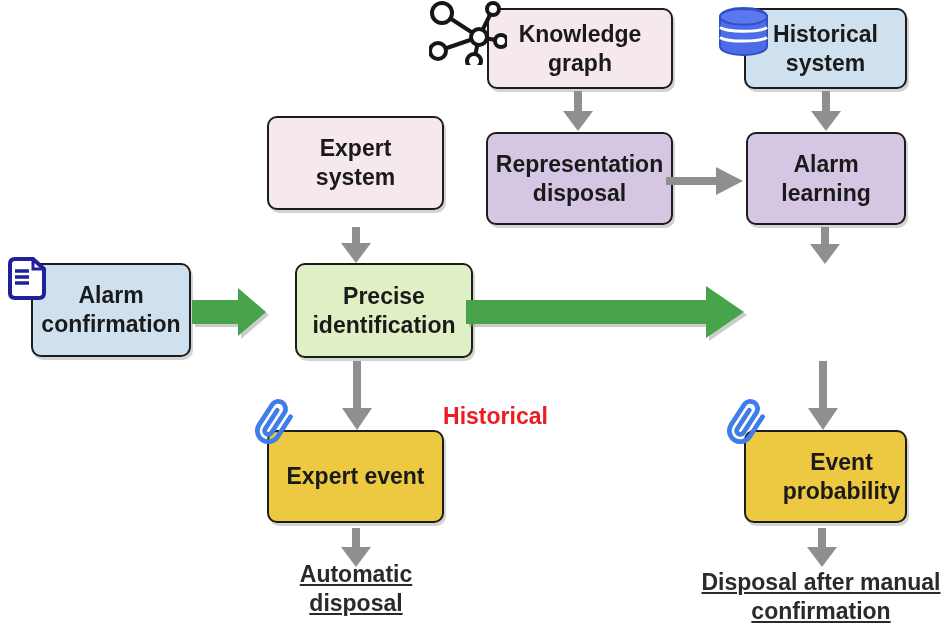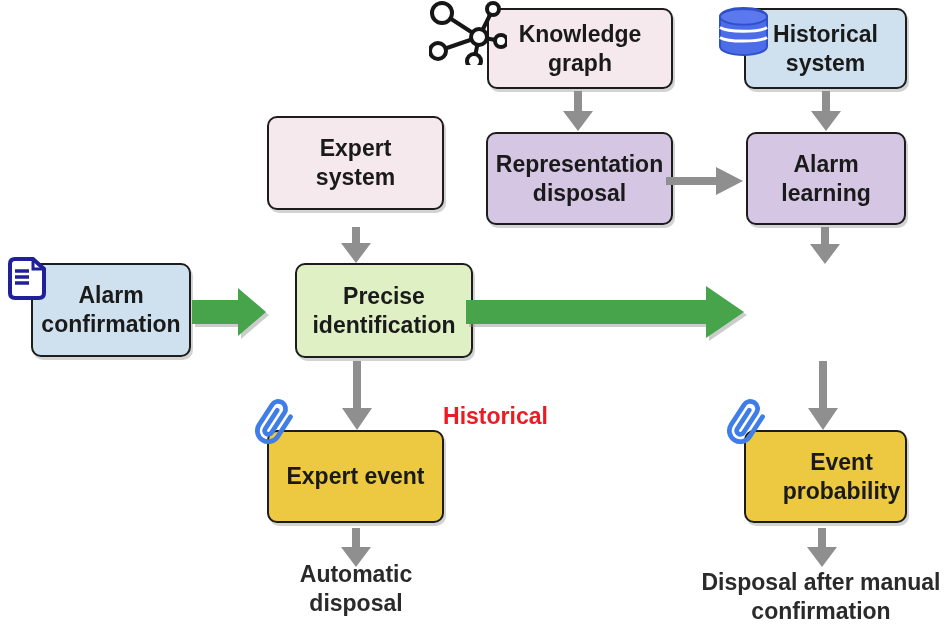--- a/index.html
+++ b/index.html
@@ -21,21 +21,21 @@
   .gold  {background:#ecc940;}
   .wrapcap{display:inline-block;}
   .mw140{max-width:140px;}
   .mw120{max-width:120px;}
   .annot{
     position:absolute;color:#ec1b23;font-size:23px;font-weight:700;
     text-align:center;line-height:1.22;
   }
   .outlabel{
     position:absolute;color:#2a2a2a;font-size:23px;font-weight:600;
-    text-align:center;line-height:1.28;
+    text-align:center;line-height:1.28;text-decoration:underline;
   }
   .icon{position:absolute;}
   .arrow{position:absolute;}
   .greenshadow{filter:drop-shadow(3px 3px 0 rgba(140,145,140,0.45));}
 </style>
 </head>
 <body>
 
 <div id="canvas">
 

